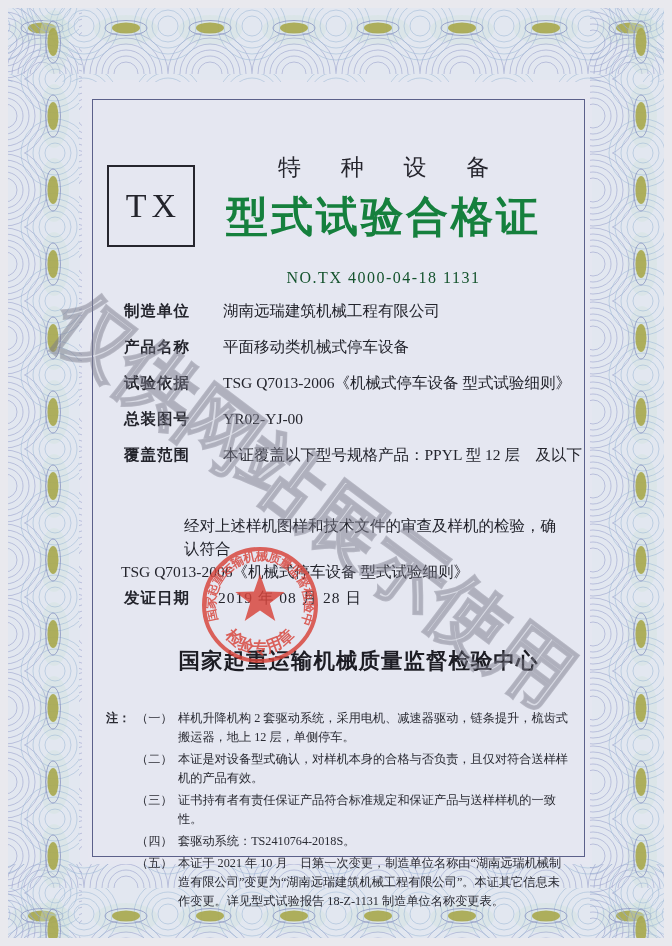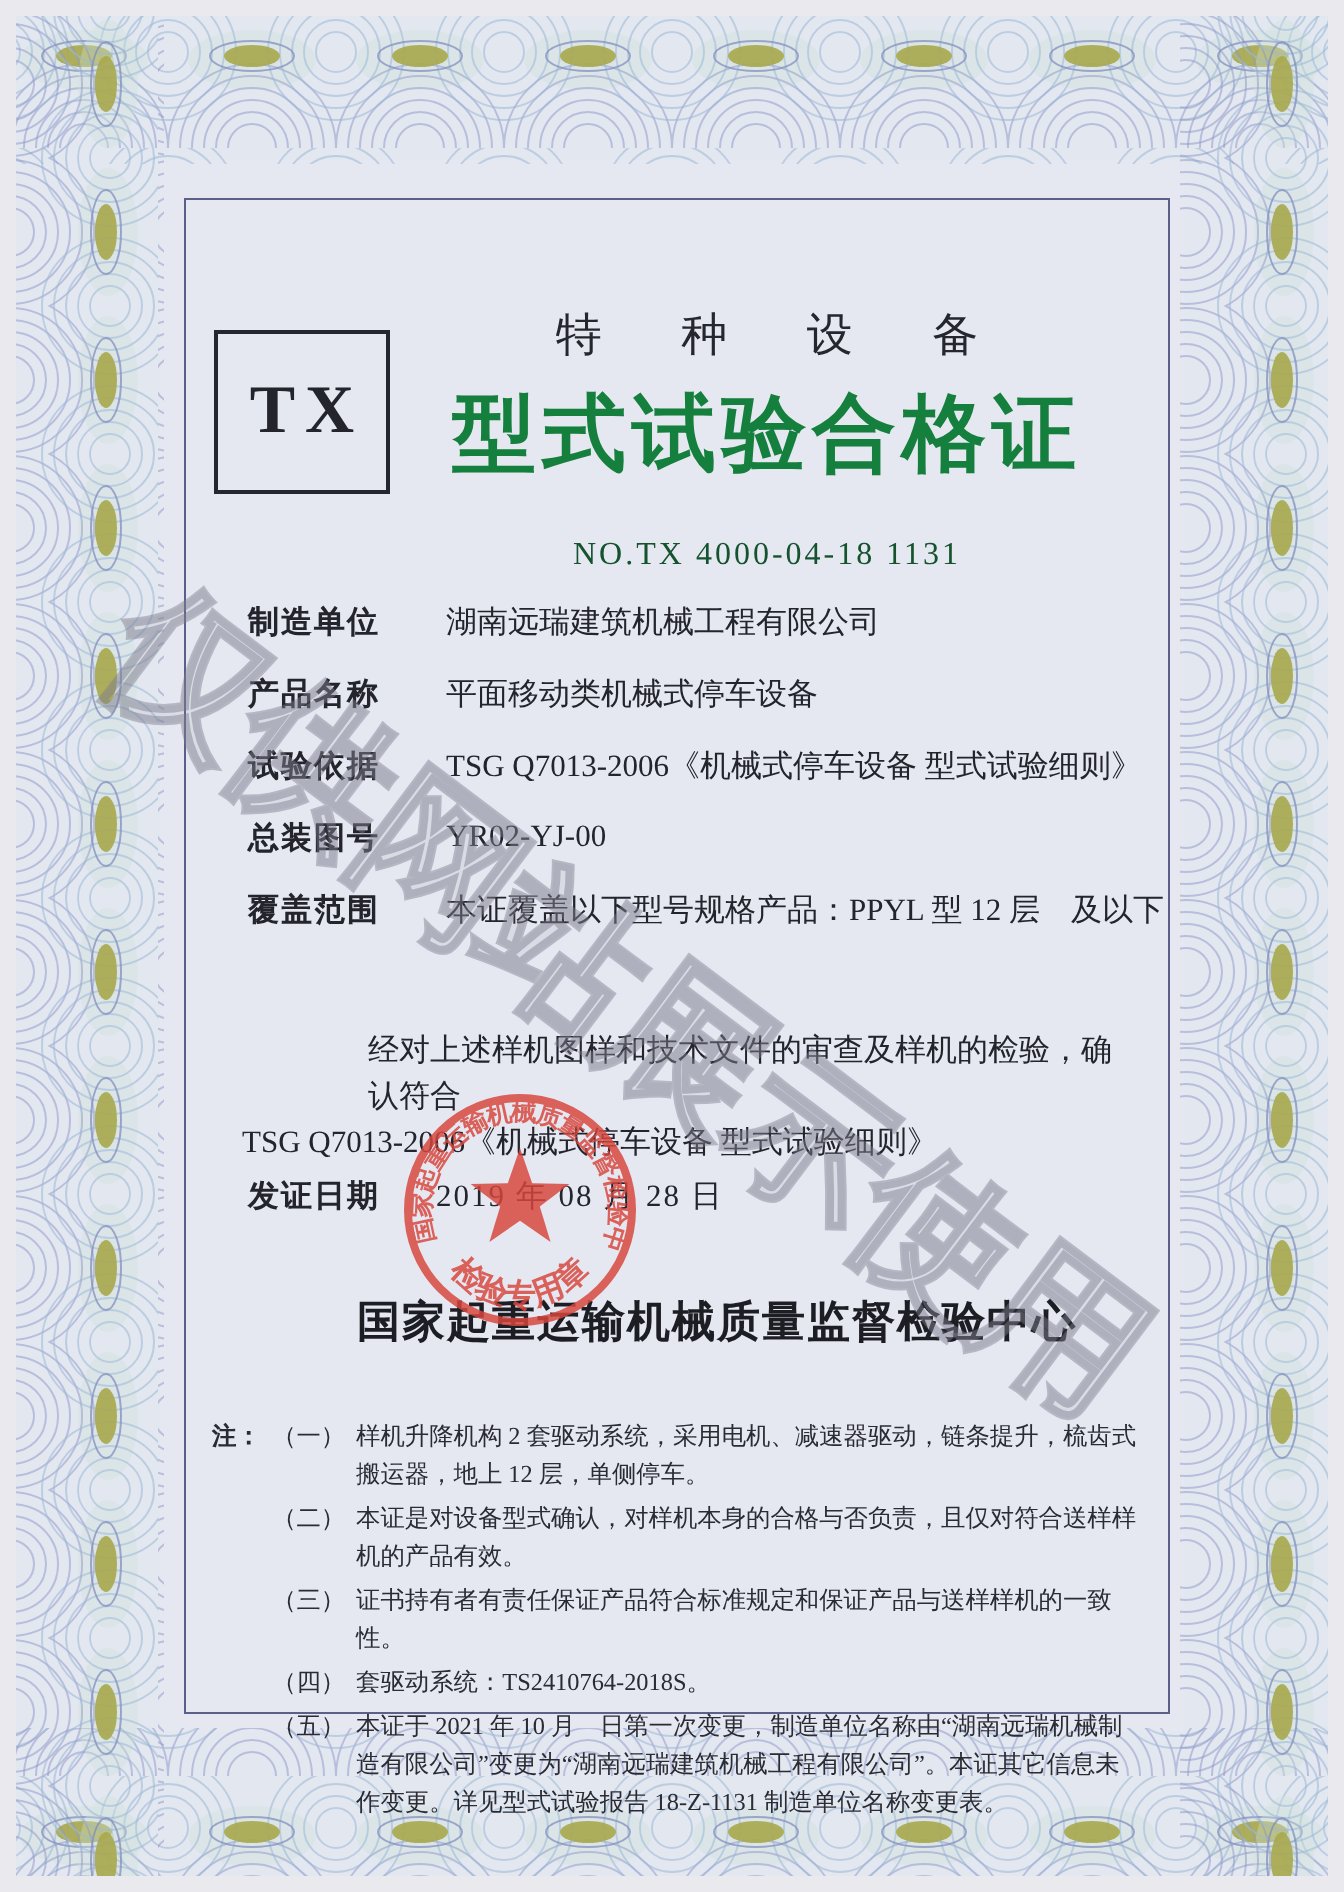--- a/index.html
+++ b/index.html
@@ -16,21 +16,21 @@
     position:absolute;left:92px;top:99px;width:491px;height:756px;
     background:#e5e7f1;
     border:1.5px solid #5b608a;
     box-shadow:0 0 0 4px rgba(229,231,241,.9);
     z-index:5;
   }
   .tx-box{
     position:absolute;left:14px;top:65px;width:84px;height:78px;
     border:2px solid #26262e;
     display:flex;align-items:center;justify-content:center;
-    font-size:34px;font-weight:bold;letter-spacing:5px;text-indent:5px;
+    font-size:34px;font-weight:normal;letter-spacing:5px;text-indent:5px;
   }
   .title-block{position:absolute;left:92px;right:2px;top:52px;text-align:center;}
   .title-sub{font-size:23px;letter-spacing:17px;text-indent:17px;color:#26262e;}
   .title-main{font-size:42px;font-weight:bold;letter-spacing:3px;margin-top:6px;color:#15803d;}
   .cert-no{font-size:16px;letter-spacing:1.5px;margin-top:24px;color:#14532d;}
   .fields{position:absolute;left:31px;top:193px;right:10px;}
   .field-row{height:36px;display:flex;align-items:center;font-size:15.5px;}
   .field-label{width:66px;flex:none;letter-spacing:1px;font-weight:bold;}
   .field-value{margin-left:33px;white-space:nowrap;}
   .conclusion{position:absolute;left:28px;top:414px;width:450px;font-size:15.5px;line-height:23px;}

